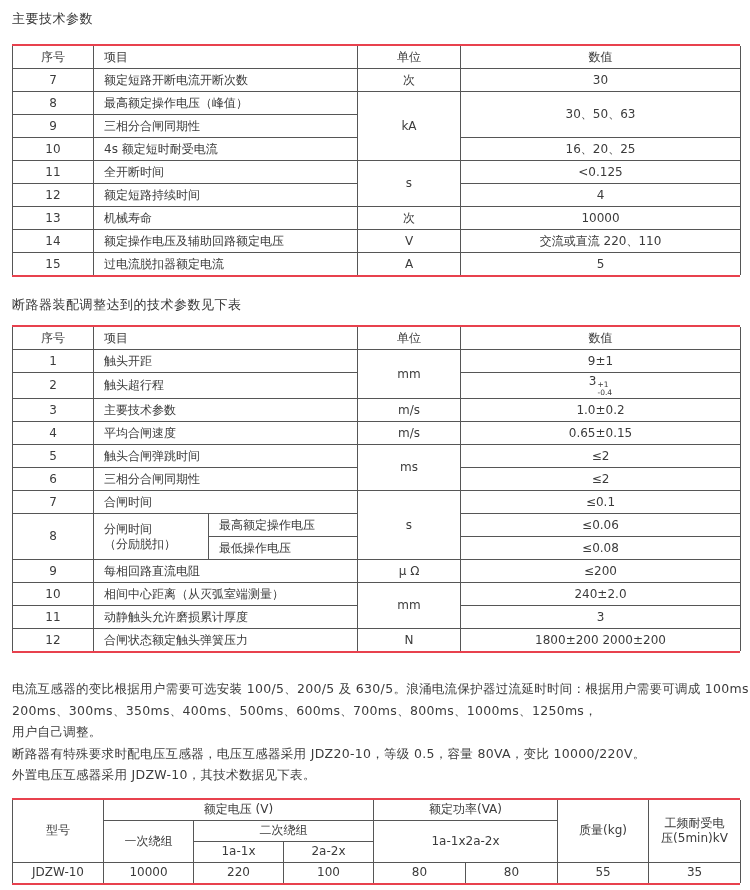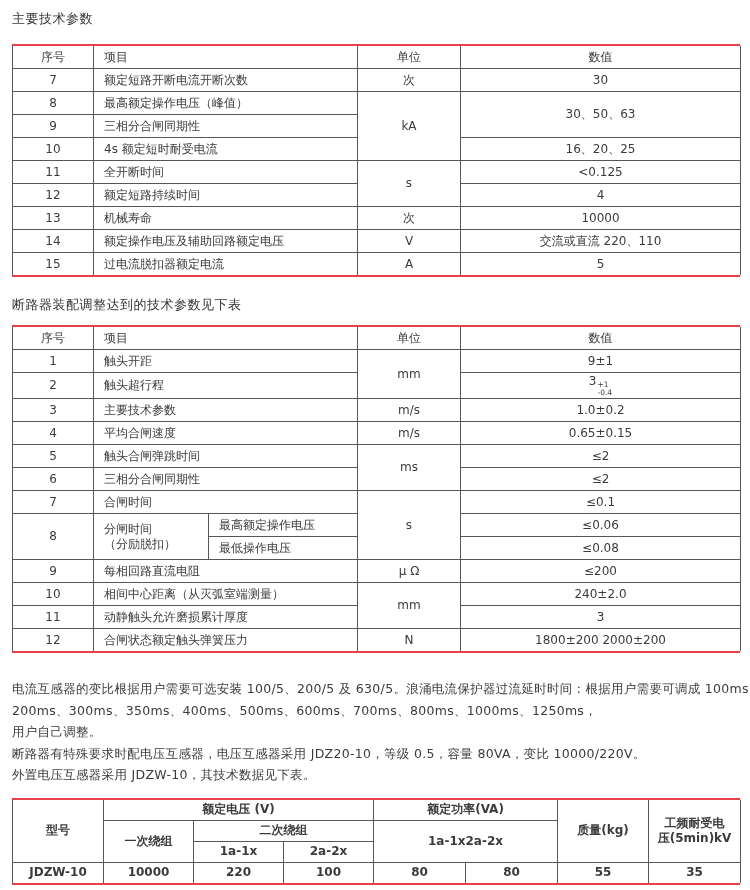--- a/index.html
+++ b/index.html
@@ -35,21 +35,21 @@
   td{
     border:1px solid #565656;
     text-align:center;vertical-align:middle;
     padding:1px 2px;height:20px;line-height:1.2;
     overflow:hidden;
   }
   tr:first-child td{border-top:none;}
   tr:last-child td{border-bottom:none;}
   td.item{text-align:left;padding-left:10px;}
   td.pre{white-space:pre-line;}
-  .t3 td{height:18px;font-weight:bold;}
+  .t3 td{height:18px;}
   .tolstack{
     display:inline-flex;flex-direction:column;
     font-size:7.5px;line-height:8px;text-align:left;
     vertical-align:-2px;margin-left:1px;
   }
 </style>
 </head>
 <body>
 
 <div class="page">

